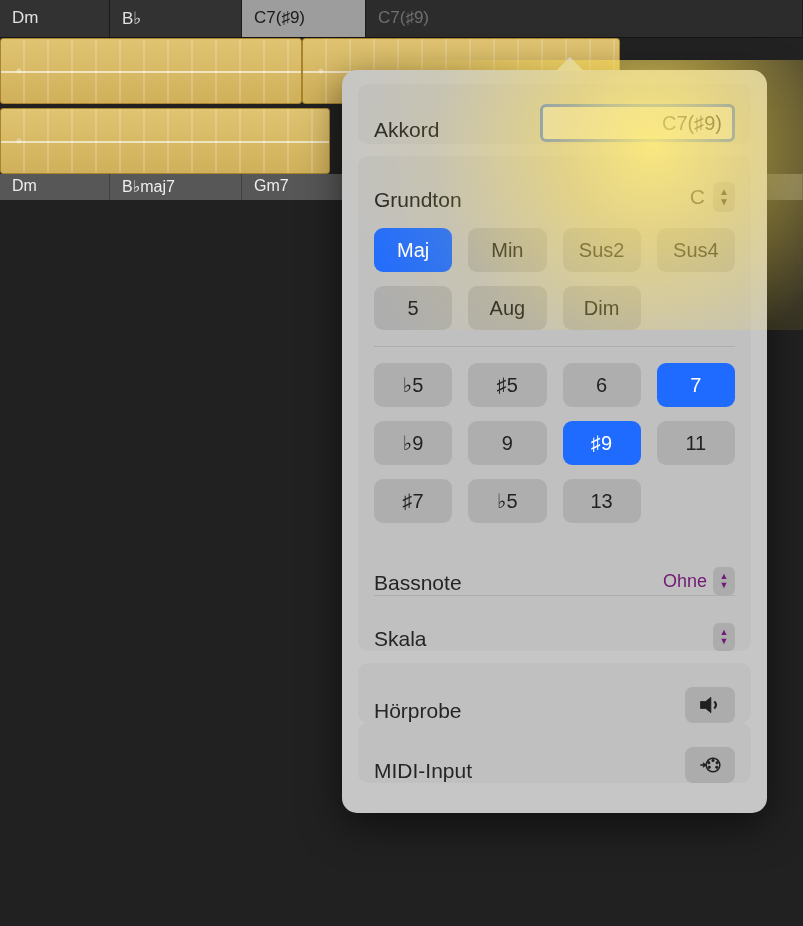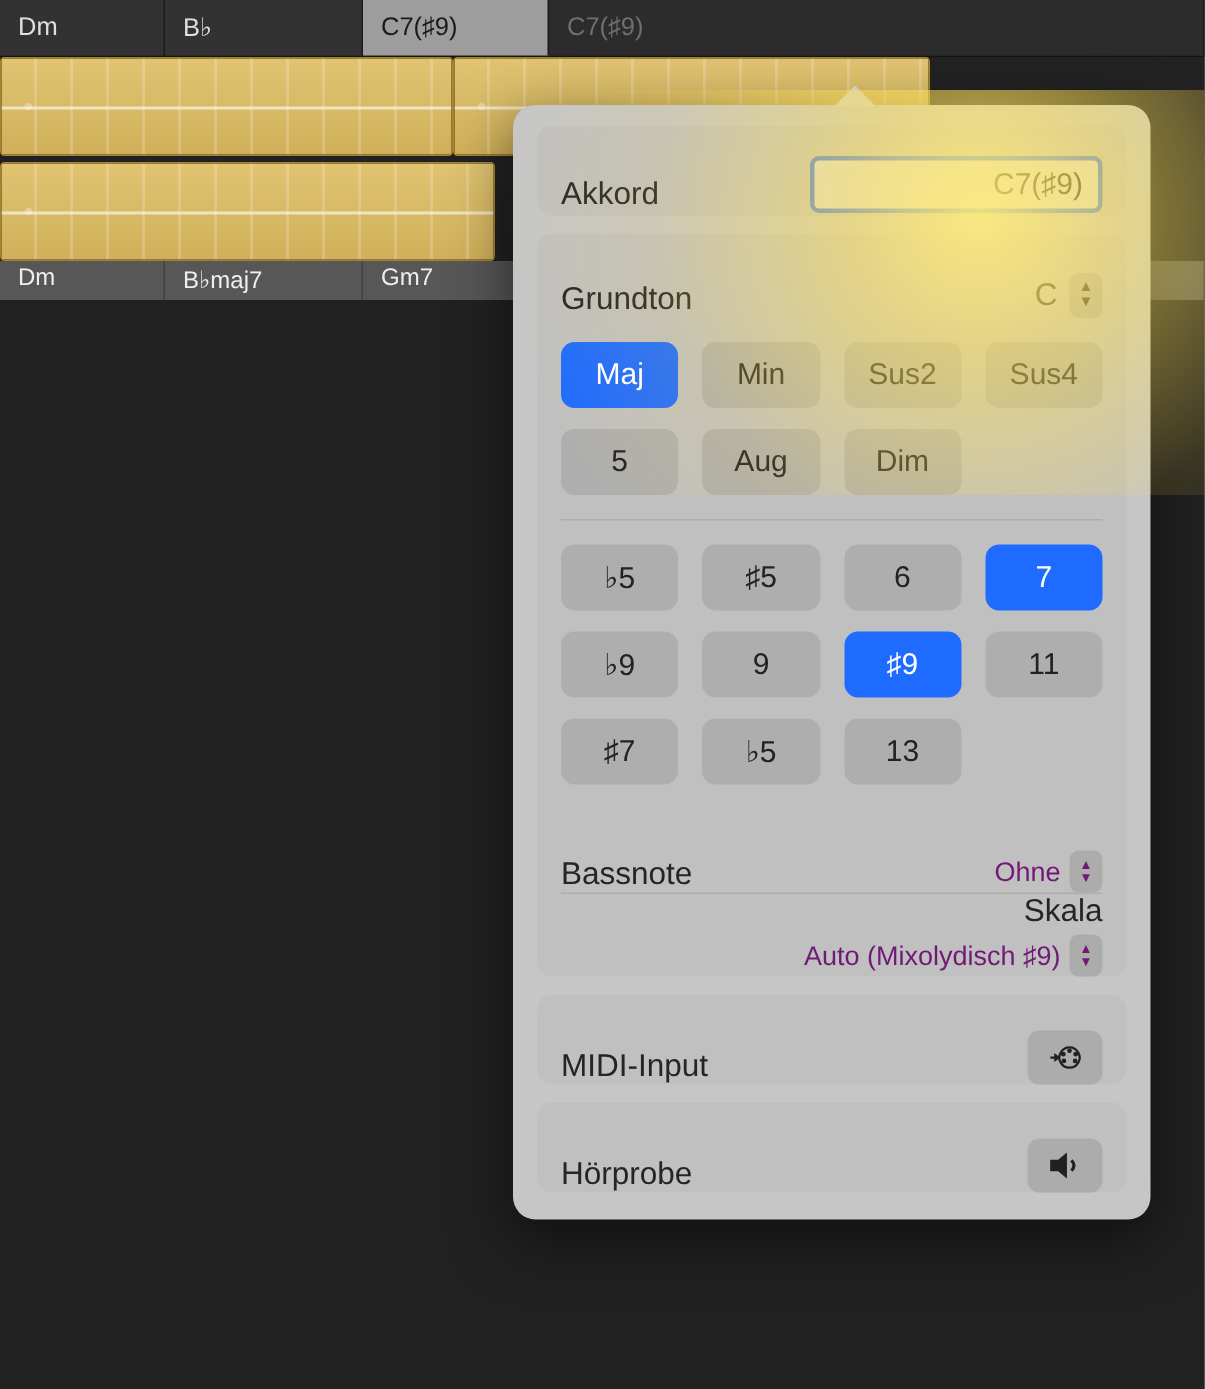--- a/index.html
+++ b/index.html
@@ -134,21 +134,21 @@
     border-radius: 10px;
     padding: 0 16px;
     margin-bottom: 12px;
   }
   .row {
     display: flex;
     align-items: flex-end;
     justify-content: space-between;
     min-height: 56px;
   }
-  .row + .row { border-top: 1px solid #adadad; flex-direction: column; }
+  .row + .row { border-top: 1px solid #adadad; }
   .row-label { color: #252525; font-size: 21px; }
 
   .chord-input {
     width: 195px;
     height: 38px;
     border-radius: 6px;
     border: 3px solid #3c72e7;
     background: #d9d9d9;
     text-align: right;
     padding: 0 10px;
@@ -289,22 +289,33 @@
     <div class="row">
       <span class="row-label">Bassnote</span>
       <div class="select">
         <span>Ohne</span>
         <span class="caret"></span>
       </div>
     </div>
     <div class="row">
       <span class="row-label">Skala</span>
       <div class="select">
-        <span>Auto (Mixolydisch ♯9)</span>
         <span class="caret"></span>
+      </div>
+    </div>
+  </div>
+
+  <div class="section slim-section" style="margin-bottom:0;">
+    <div class="row">
+      <span class="row-label">Hörprobe</span>
+      <div class="iconbtn">
+        <svg viewBox="0 0 28 24">
+          <path d="M3 8 L9 8 L15 3 L15 21 L9 16 L3 16 Z"></path>
+          <path d="M19 8 Q23 12 19 16" fill="none" stroke-width="2.5"></path>
+        </svg>
       </div>
     </div>
   </div>
 
   <div class="section slim-section">
     <div class="row">
       <span class="row-label">MIDI-Input</span>
       <div class="iconbtn">
         <svg viewBox="0 0 32 24">
           <path d="M3 12 L9 12" stroke-width="2" fill="none"></path>
@@ -312,25 +323,13 @@
           <path d="M20 3 a9 9 0 1 1 -0.01 0" fill="none" stroke-width="2"></path>
           <circle cx="20" cy="6" r="1.6"></circle>
             <circle cx="14.5" cy="9" r="1.6"></circle>
           <circle cx="25.5" cy="9" r="1.6"></circle>
             <circle cx="15" cy="15" r="1.6"></circle>
           <circle cx="25" cy="15" r="1.6"></circle>
         </svg>
       </div>
     </div>
   </div>
-
-  <div class="section slim-section" style="margin-bottom:0;">
-    <div class="row">
-      <span class="row-label">Hörprobe</span>
-      <div class="iconbtn">
-        <svg viewBox="0 0 28 24">
-          <path d="M3 8 L9 8 L15 3 L15 21 L9 16 L3 16 Z"></path>
-          <path d="M19 8 Q23 12 19 16" fill="none" stroke-width="2.5"></path>
-        </svg>
-      </div>
-    </div>
-  </div>
 </div>
 
 </body></html>

